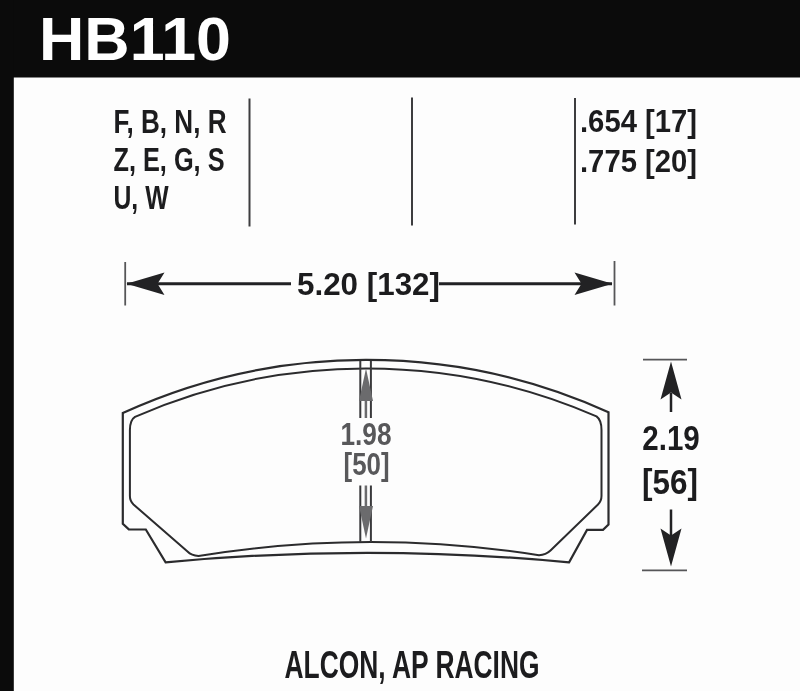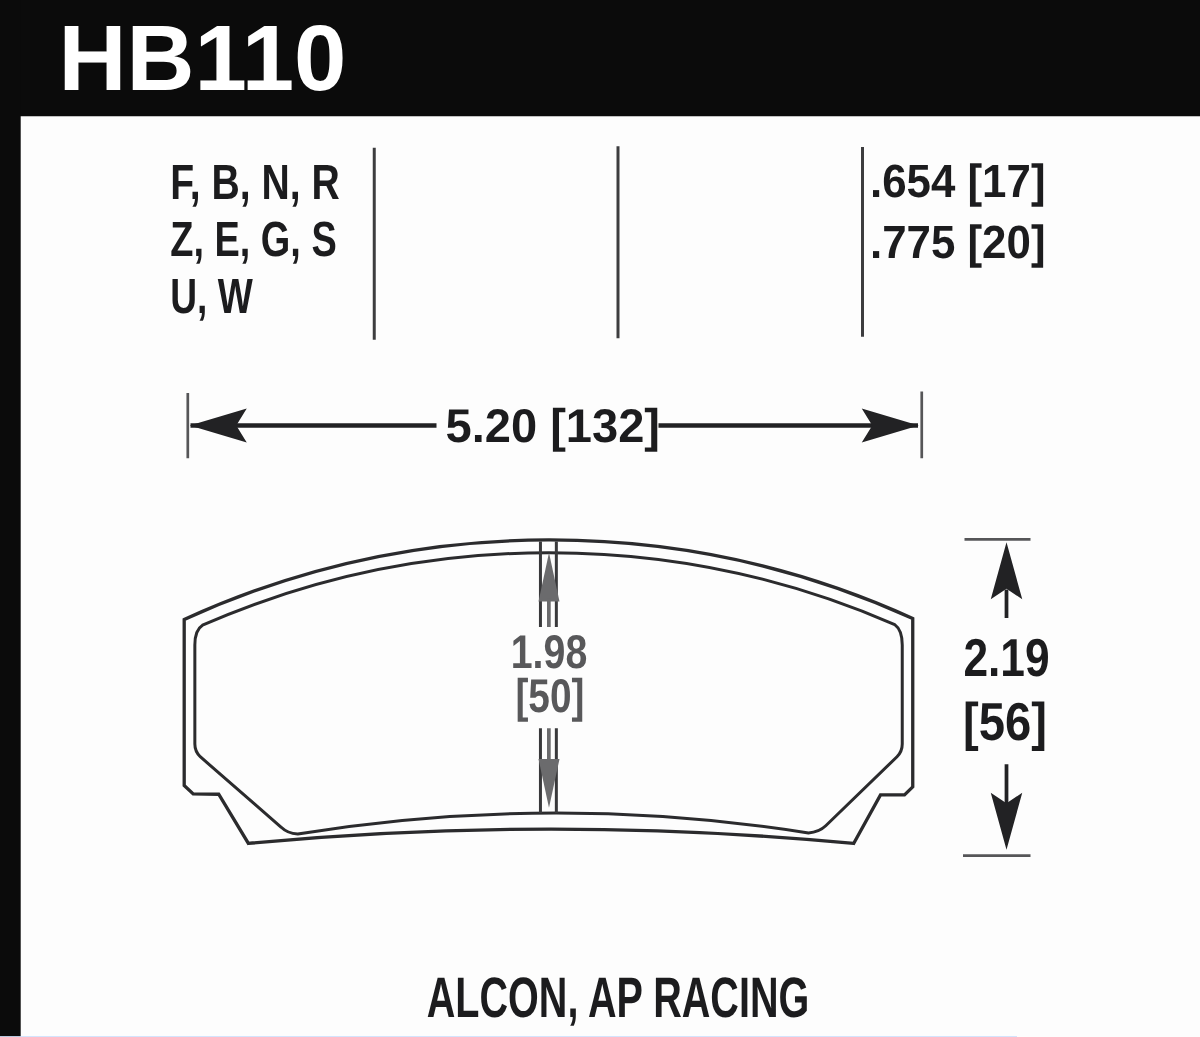--- a/index.html
+++ b/index.html
@@ -1,16 +1,16 @@
 <!DOCTYPE html>
 <html><head>
 <meta charset="utf-8">
 <style>
   html,body{margin:0;padding:0;background:#ffffff;}
-  #page{position:relative;width:800px;height:691px;background:#3b82f6;overflow:hidden;
+  #page{position:relative;width:800px;height:691px;background:#7dd3fc;overflow:hidden;
         font-family:"Liberation Sans", sans-serif;}
   svg{position:absolute;left:0;top:0;}
   text{font-family:"Liberation Sans", sans-serif;font-weight:bold;}
 </style>
 </head>
 <body>
 <div id="page">
 <svg width="800" height="691" viewBox="0 0 800 691" xmlns="http://www.w3.org/2000/svg">
 
 <rect x="0" y="0" width="800" height="691" fill="#fdfdfd"></rect>

